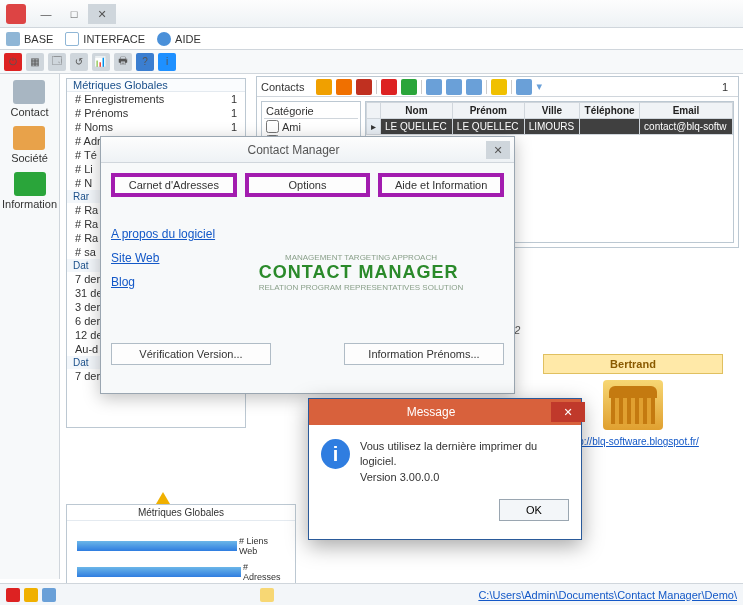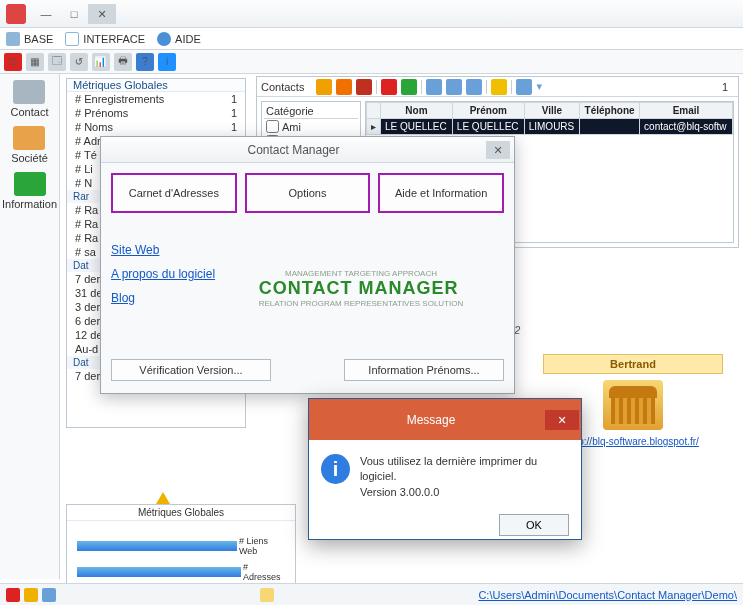--- a/index.html
+++ b/index.html
@@ -48,21 +48,21 @@
 .contacts .chdr .lbl { color:#333; margin-right:8px;}
 .contacts .small-btn { width: 16px; height: 16px; border-radius:2px; }
 .contacts .count { margin-left:auto; padding-right:6px; color:#333;}
 .contacts .body { display:flex; height:150px;}
 .cat-box { width:100px; border:1px solid #bcc8d2; margin:4px; padding:2px; font-size:10px;}
 .cat-box .cat-hdr { border-bottom:1px solid #d0d6dc; padding:1px 2px; color:#333;}
 .cat-box label { display:flex; align-items:center; gap:3px; padding:1px 2px; color:#333;}
 .grid { flex:1; margin:4px 4px 4px 0; border:1px solid #bcc8d2; }
 .grid table { width:100%; border-collapse: collapse; }
 .grid th { background:#f0f3f6; border:1px solid #d0d6dc; padding:2px 4px; font-weight:bold; color:#222; font-size:10px;}
-.grid td { border:1px solid #d0d6dc; padding:2px 4px; font-size:10px; color:#fff; background:#0f172a;}
+.grid td { border:1px solid #d0d6dc; padding:2px 4px; font-size:10px; color:#fff; background:#404040;}
 .grid td.arrow { width:14px; background:#e8eef4; color:#333;}
 
 
 .info-strip { position:absolute; left:196px; top:250px; right:4px; height:20px; font-size:10px; color:#555; font-style:italic; display:flex; gap:40px;}
 
 
 .card { position:absolute; right:20px; top:280px; width:180px; text-align:center; }
 .card .name-bar { background:#ffe9a8; color:#8a5a00; font-weight:bold; padding:3px; border:1px solid #e0c060;}
 .card .logo { width:60px; height:50px; margin:6px auto; background:linear-gradient(#f7d774,#e0a030); border-radius:4px; position:relative;}
 .card .logo::before{content:"";position:absolute;left:8px;right:8px;bottom:6px;top:18px;background:repeating-linear-gradient(90deg,#c47a10 0 4px,#e0a030 4px 8px);}
@@ -89,32 +89,32 @@
 .statusbar .path { margin-left:auto; color:#1358c7; text-decoration:underline;}
 .statusbar .path-ico{width:14px;height:14px;background:#f7d774;margin-right:4px;border-radius:2px;}
 
 
 .dlg-cm { position:absolute; left:100px; top:136px; width:415px; height:258px; background:#f7f9fa; border:1px solid #9aa6b1; box-shadow:0 4px 16px rgba(0,0,0,.25);}
 .dlg-cm .dlg-title { height:26px; background:linear-gradient(#fdfdfd,#eef2f5); display:flex; align-items:center; border-bottom:1px solid #d0d6dc;}
 .dlg-cm .dlg-title span { flex:1; text-align:center; color:#555; font-size:12px;}
 .dlg-cm .dlg-close { width:24px; height:18px; background:#cfd6dc; text-align:center; line-height:18px; color:#555; margin-right:4px;}
 .dlg-cm .dlg-body { padding:10px; }
 .dlg-cm .big-btns { display:flex; gap:8px; margin-bottom:10px;}
-.dlg-cm .big-btns button { flex:1; height:40px; background:#fdfdfd; border:2px solid #a21caf; color:#333; font-size:11px;}
+.dlg-cm .big-btns button { flex:1; height:24px; background:#fdfdfd; border:4px solid #a21caf; color:#333; font-size:11px;}
 .dlg-cm .links { float:left; width:130px; padding-top:10px;}
 .dlg-cm .links a { display:block; color:#1358c7; text-decoration:underline; margin:10px 0; font-size:12px;}
 .dlg-cm .cloud { float:left; width:240px; height:130px; display:flex; align-items:center; justify-content:center;}
 .dlg-cm .cloud .big { color:#2a8a2a; font-size:18px; font-weight:bold; letter-spacing:1px;}
 .dlg-cm .cloud .small { font-size:8px; color:#8aa08a; display:block; text-align:center;}
 .dlg-cm .bottom-btns { clear:both; display:flex; justify-content:space-between; padding-top:6px;}
 .dlg-cm .bottom-btns button { width:160px; height:22px; background:#fdfdfd; border:1px solid #b0bcc6; color:#333; font-size:11px;}
 
 
 .dlg-msg { position:absolute; left:308px; top:398px; width:274px; height:142px; background:#fff; border:1px solid #2a5a9a; box-shadow:0 6px 20px rgba(0,0,0,.35);}
-.dlg-msg .mtitle { height:41px; background:#d8613c; color:#fff; display:flex; align-items:center; padding:0 8px;}
+.dlg-msg .mtitle { height:26px; background:#d8613c; color:#fff; display:flex; align-items:center; padding:0 2px;}
 .dlg-msg .mtitle span{flex:1;text-align:center;font-size:12px;}
 .dlg-msg .mclose { width:34px; height:20px; background:#c0392b; color:#fff; text-align:center; line-height:20px; margin-right:-6px;}
 .dlg-msg .mbody { display:flex; padding:14px 12px; gap:10px;}
 .dlg-msg .info-ico { width:30px; height:30px; border-radius:50%; background:#2f7de0; color:#fff; font-size:20px; font-weight:bold; text-align:center; line-height:30px;}
 .dlg-msg .mtext { font-size:11px; color:#333; line-height:1.4;}
 .dlg-msg .mbtn { text-align:right; padding:0 12px 10px 0;}
 .dlg-msg .mbtn button { width:70px; height:22px; border:1px solid #9aa6b1; background:#f3f6f9;}
 
 
 .warn-tri { position:absolute; left:96px; top:418px; width:0;height:0;border-left:7px solid transparent;border-right:7px solid transparent;border-bottom:12px solid #f0b000;}
@@ -375,22 +375,22 @@
     <span>Contact Manager</span>
     <div class="dlg-close">✕</div>
   </div>
   <div class="dlg-body">
     <div class="big-btns">
       <button>Carnet d'Adresses</button>
       <button>Options</button>
       <button>Aide et Information</button>
     </div>
     <div class="links">
+      <a>A propos du logiciel</a>
       <a>Site Web</a>
-      <a>A propos du logiciel</a>
       <a>Blog</a>
     </div>
     <div class="cloud">
       <div>
         <span class="small">MANAGEMENT TARGETING APPROACH</span>
         <span class="big">CONTACT MANAGER</span>
         <span class="small">RELATION PROGRAM REPRESENTATIVES SOLUTION</span>
       </div>
     </div>
     <div class="bottom-btns">

